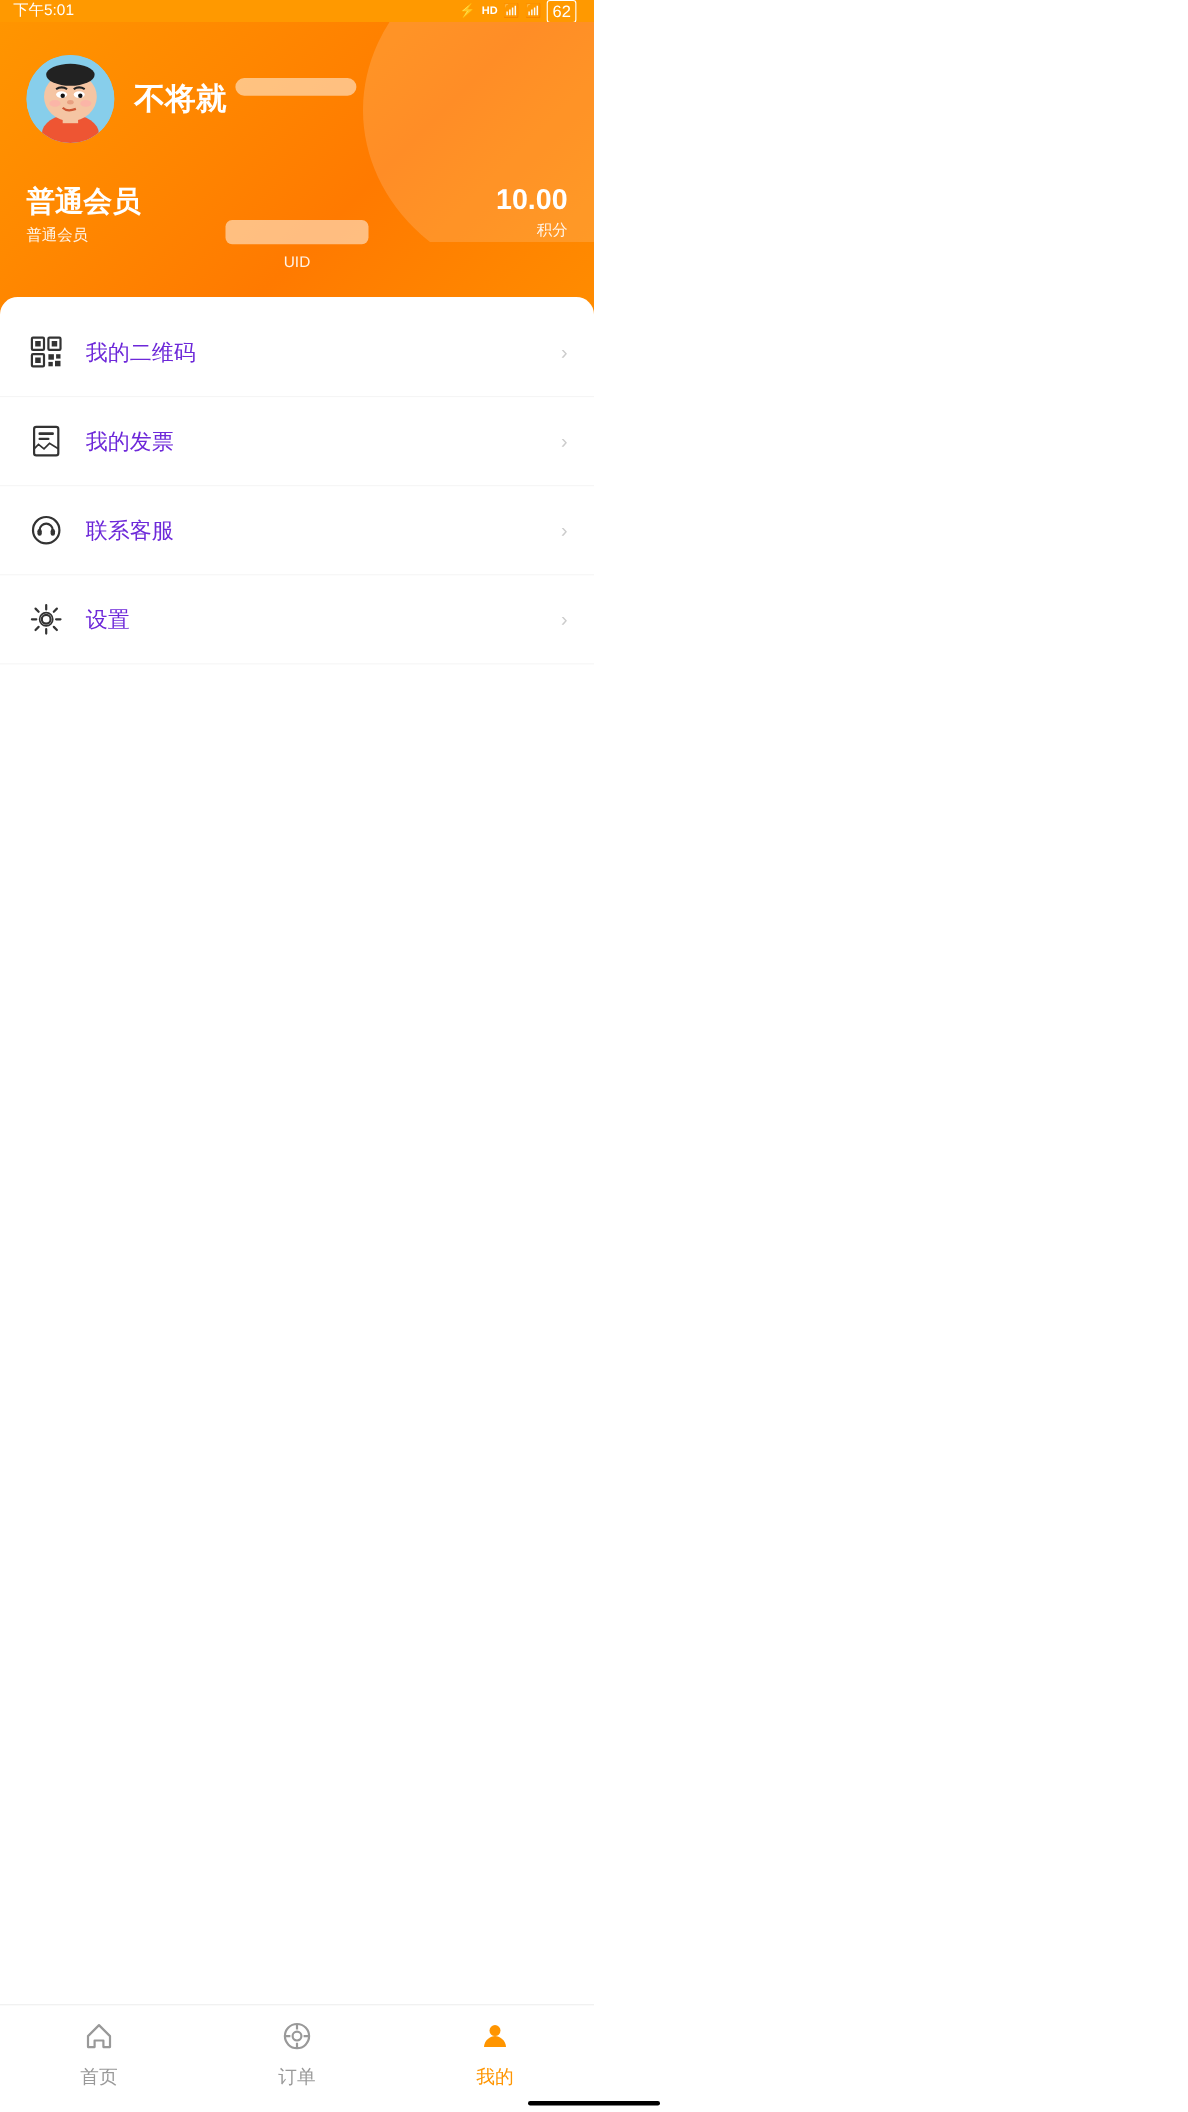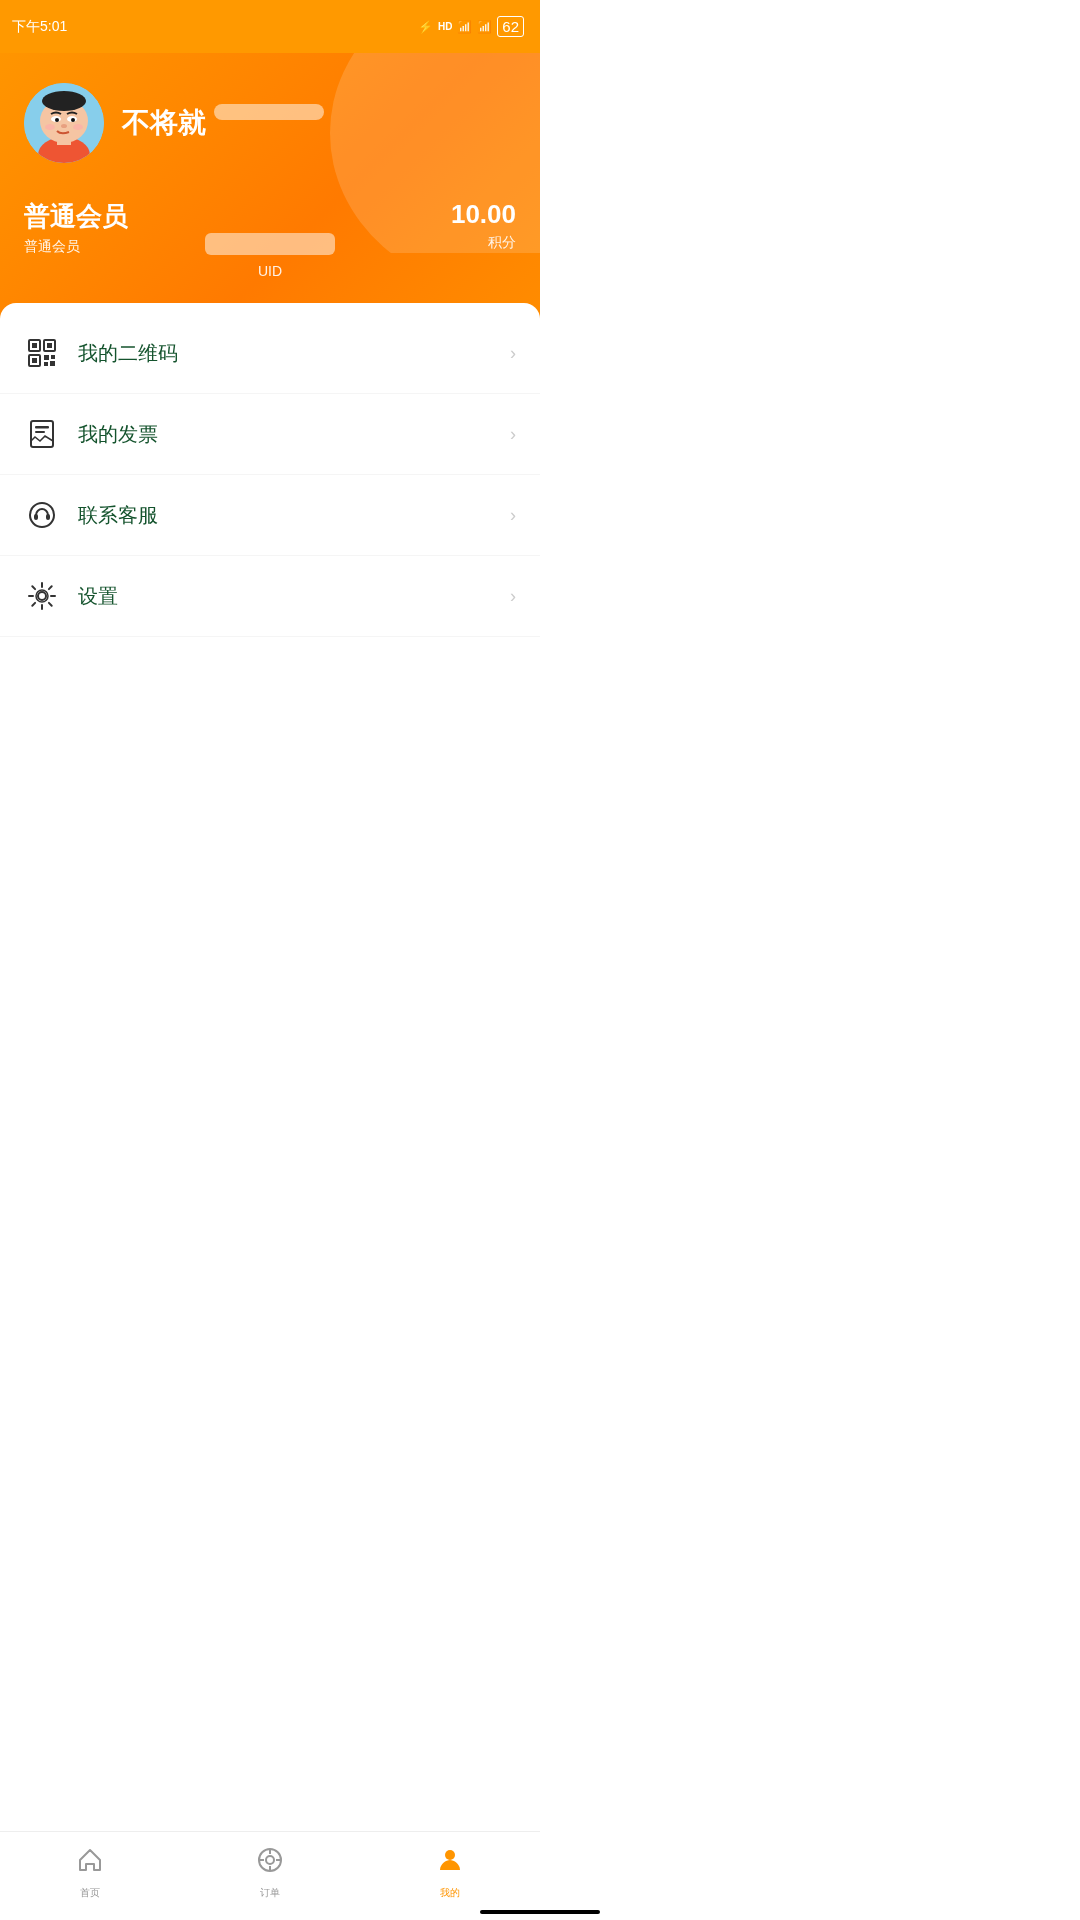--- a/index.html
+++ b/index.html
@@ -13,21 +13,21 @@
       overflow-x: hidden;
     }
 
     
     .status-bar {
       background: #f90;
       display: flex;
       justify-content: space-between;
       align-items: center;
       padding: 6px 16px 6px 12px;
-      height: 53px;
+      height: 20px;
     }
     .status-left {
       font-size: 14px;
       color: #fff;
       font-weight: 500;
     }
     .status-right {
       display: flex;
       align-items: center;
       gap: 5px;
@@ -176,21 +176,21 @@
       flex-shrink: 0;
     }
 
     .menu-icon svg {
       width: 30px;
       height: 30px;
     }
 
     .menu-label {
       font-size: 20px;
-      color: #14532d;
+      color: #6d28d9;
       flex: 1;
     }
 
     .menu-arrow {
       color: #ccc;
       font-size: 18px;
     }
 
     
     .bottom-nav {
@@ -214,21 +214,21 @@
       gap: 5px;
       cursor: pointer;
       flex: 1;
     }
 
     .nav-icon {
       font-size: 26px;
     }
 
     .nav-label {
-      font-size: 10px;
+      font-size: 17px;
       color: #999;
     }
 
     .nav-item.active .nav-icon {
       color: #ff9500;
     }
 
     .nav-item.active .nav-label {
       color: #ff9500;
     }

